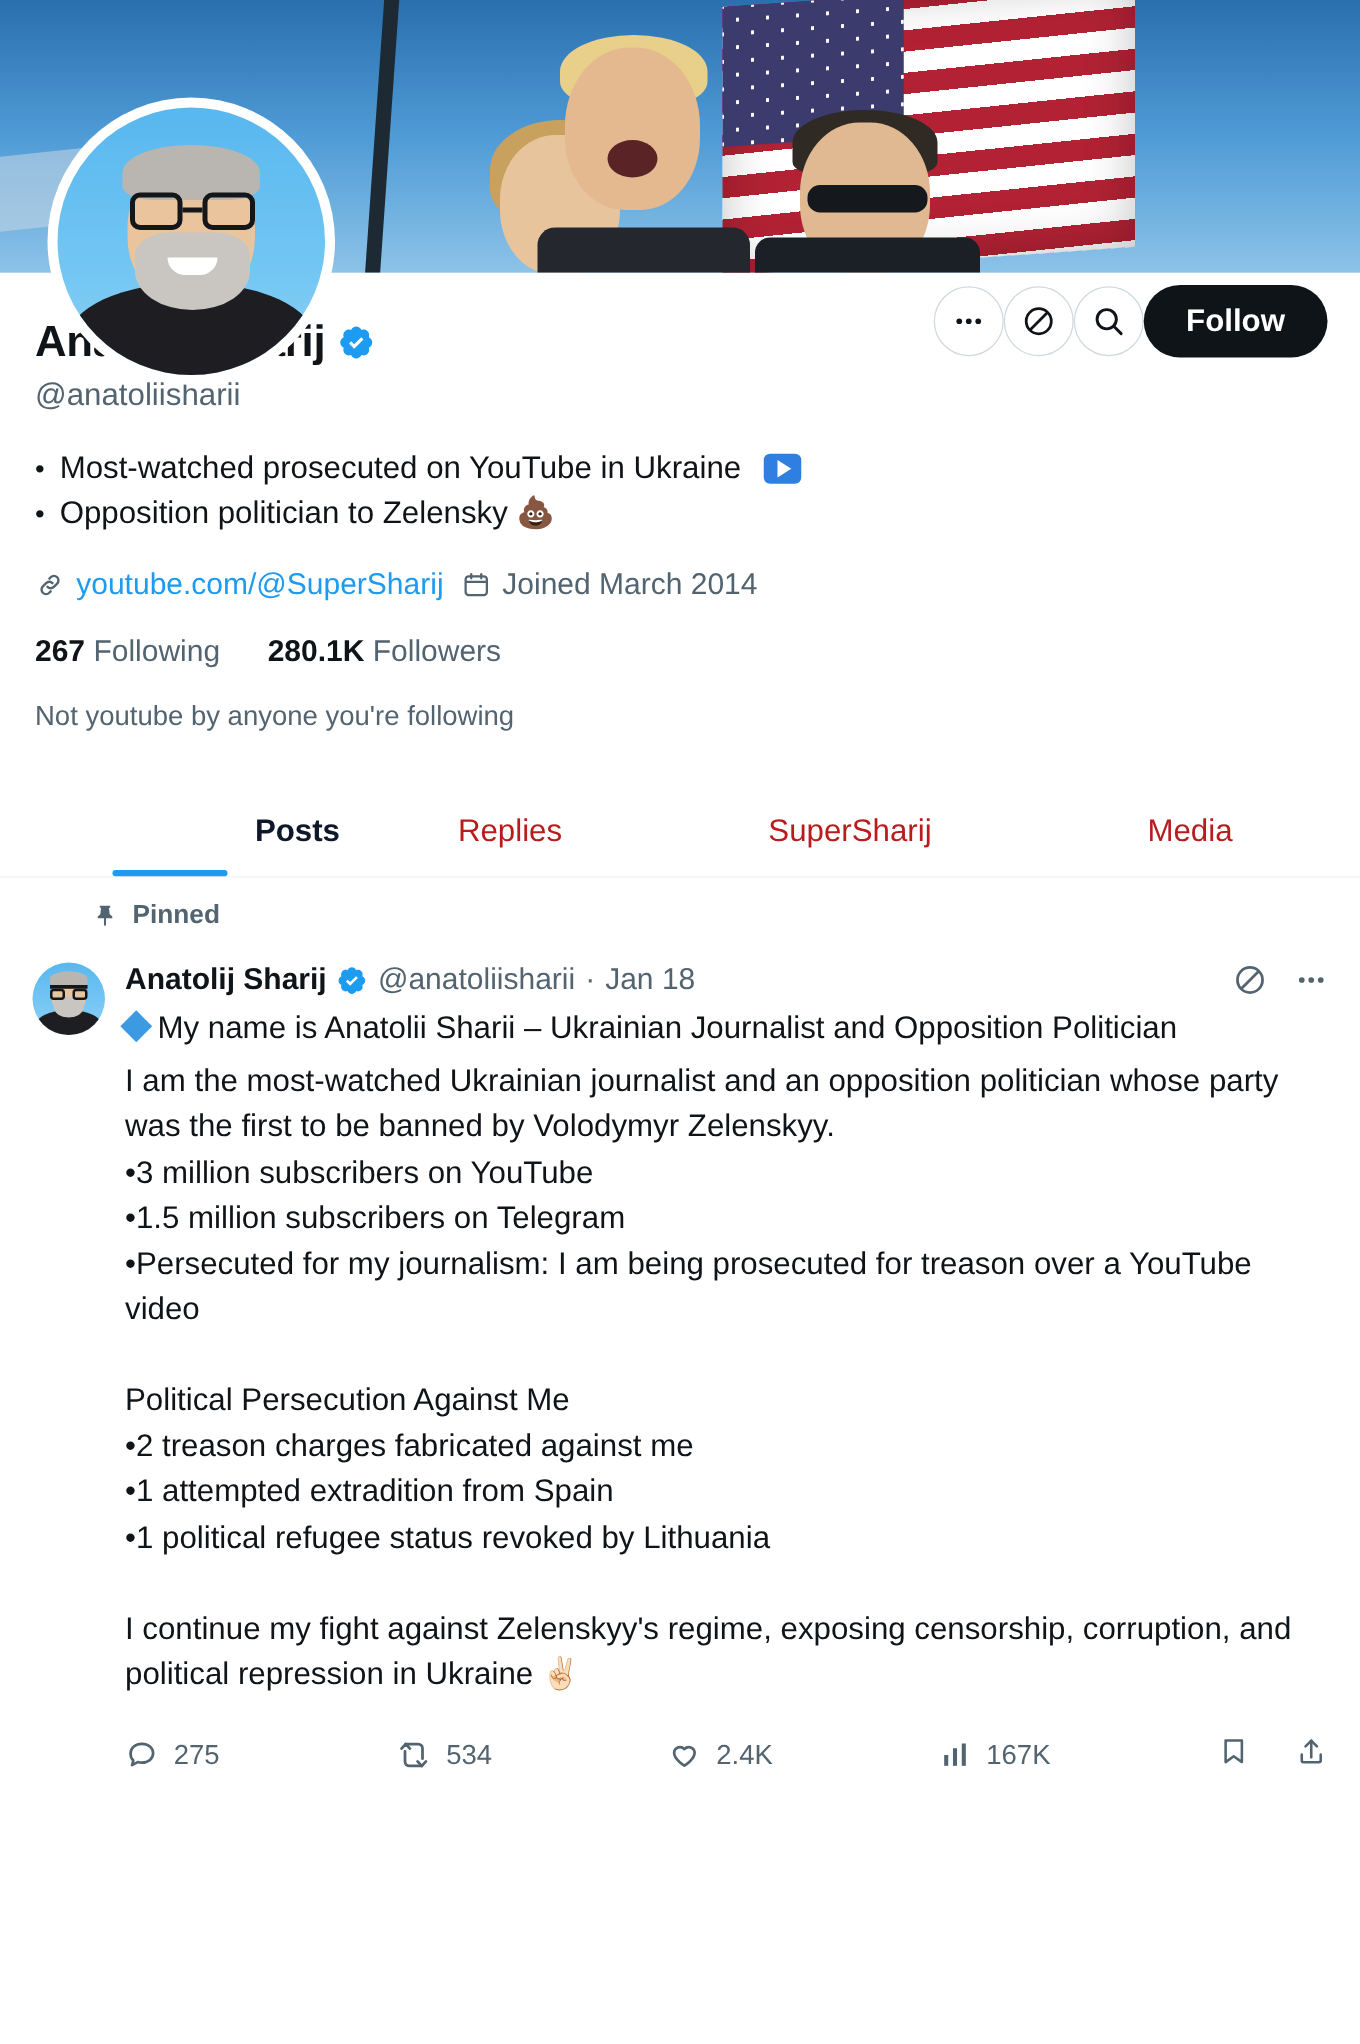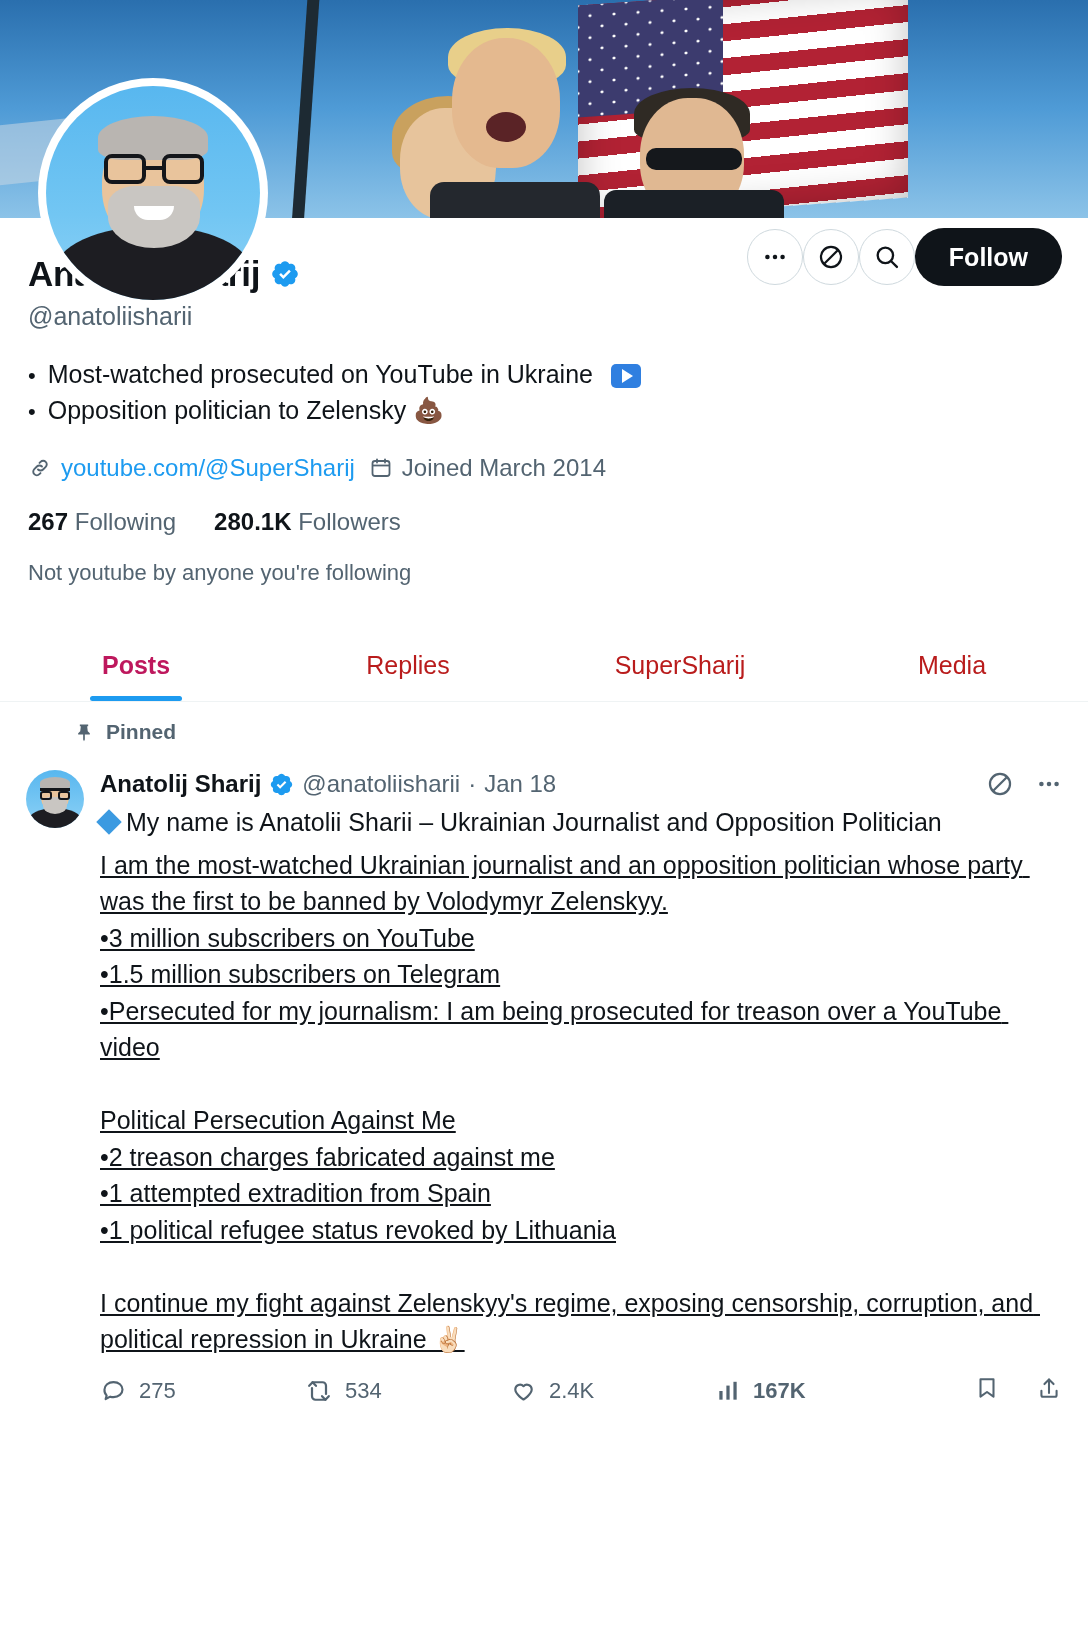--- a/index.html
+++ b/index.html
@@ -231,21 +231,21 @@
     height: 72px;
   }
   .tab {
     flex: 1;
     display: flex; align-items: center; justify-content: center;
     font-size: 25px;
     color: #b91c1c;
     cursor: pointer;
     position: relative;
   }
-  .tab.active { color: #be185d; font-weight: bold; }
+  .tab.active { color: #0f172a; font-weight: bold; justify-content: flex-end; }
   .tab.active::after {
     content: "";
     position: absolute;
     bottom: 0;
     left: 50%;
     transform: translateX(-50%);
     width: 92px; height: 5px;
     background: #1d9bf0;
     border-radius: 3px;
   }
@@ -303,32 +303,33 @@
     display: inline-block;
     width: 18px; height: 18px;
     background: #3b9ae1;
     transform: rotate(45deg);
     margin-right: 8px;
     vertical-align: 0px;
   }
   .post-actions {
     display: flex;
     align-items: center;
-    margin-top: 17px;
+    margin-top: 30px;
     color: #536471;
     font-size: 22px;
+    gap: 12px;
   }
   .act {
     display: flex; align-items: center; gap: 12px;
     cursor: pointer;
   }
   .act.reply { width: 205px; }
   .act.rt { width: 205px; }
   .act.like { width: 205px; }
-  .act.views { width: 205px; font-weight: bold; }
+  .act.views { width: 205px; }
   .act-right { margin-left: auto; display: flex; gap: 36px; }
 </style>
 </head>
 <body>
 
 <div class="page">
 
   <div class="banner">
     <div class="sky"></div>
     <div class="banner-left-block"></div>
@@ -500,21 +501,21 @@
               <svg width="26" height="26" viewBox="0 0 24 24" aria-hidden="true">
                 <circle cx="5" cy="12" r="2.1" fill="#536471"></circle>
                 <circle cx="12" cy="12" r="2.1" fill="#536471"></circle>
                 <circle cx="19" cy="12" r="2.1" fill="#536471"></circle>
               </svg>
             </span>
           </div>
         </div>
 
         <div class="post-text"><span class="diamond"></span><span>My name is Anatolii Sharii – Ukrainian Journalist and Opposition Politician</span></div>
-        <div class="post-text" style="text-decoration:underline;">I am the most-watched Ukrainian journalist and an opposition politician whose party was the first to be banned by Volodymyr Zelenskyy.
+        <div class="post-text" style="">I am the most-watched Ukrainian journalist and an opposition politician whose party was the first to be banned by Volodymyr Zelenskyy.
 •3 million subscribers on YouTube
 •1.5 million subscribers on Telegram
 •Persecuted for my journalism: I am being prosecuted for treason over a YouTube video
 
 Political Persecution Against Me
 •2 treason charges fabricated against me
 •1 attempted extradition from Spain
 •1 political refugee status revoked by Lithuania
 
 I continue my fight against Zelenskyy's regime, exposing censorship, corruption, and political repression in Ukraine ✌🏻</div>

